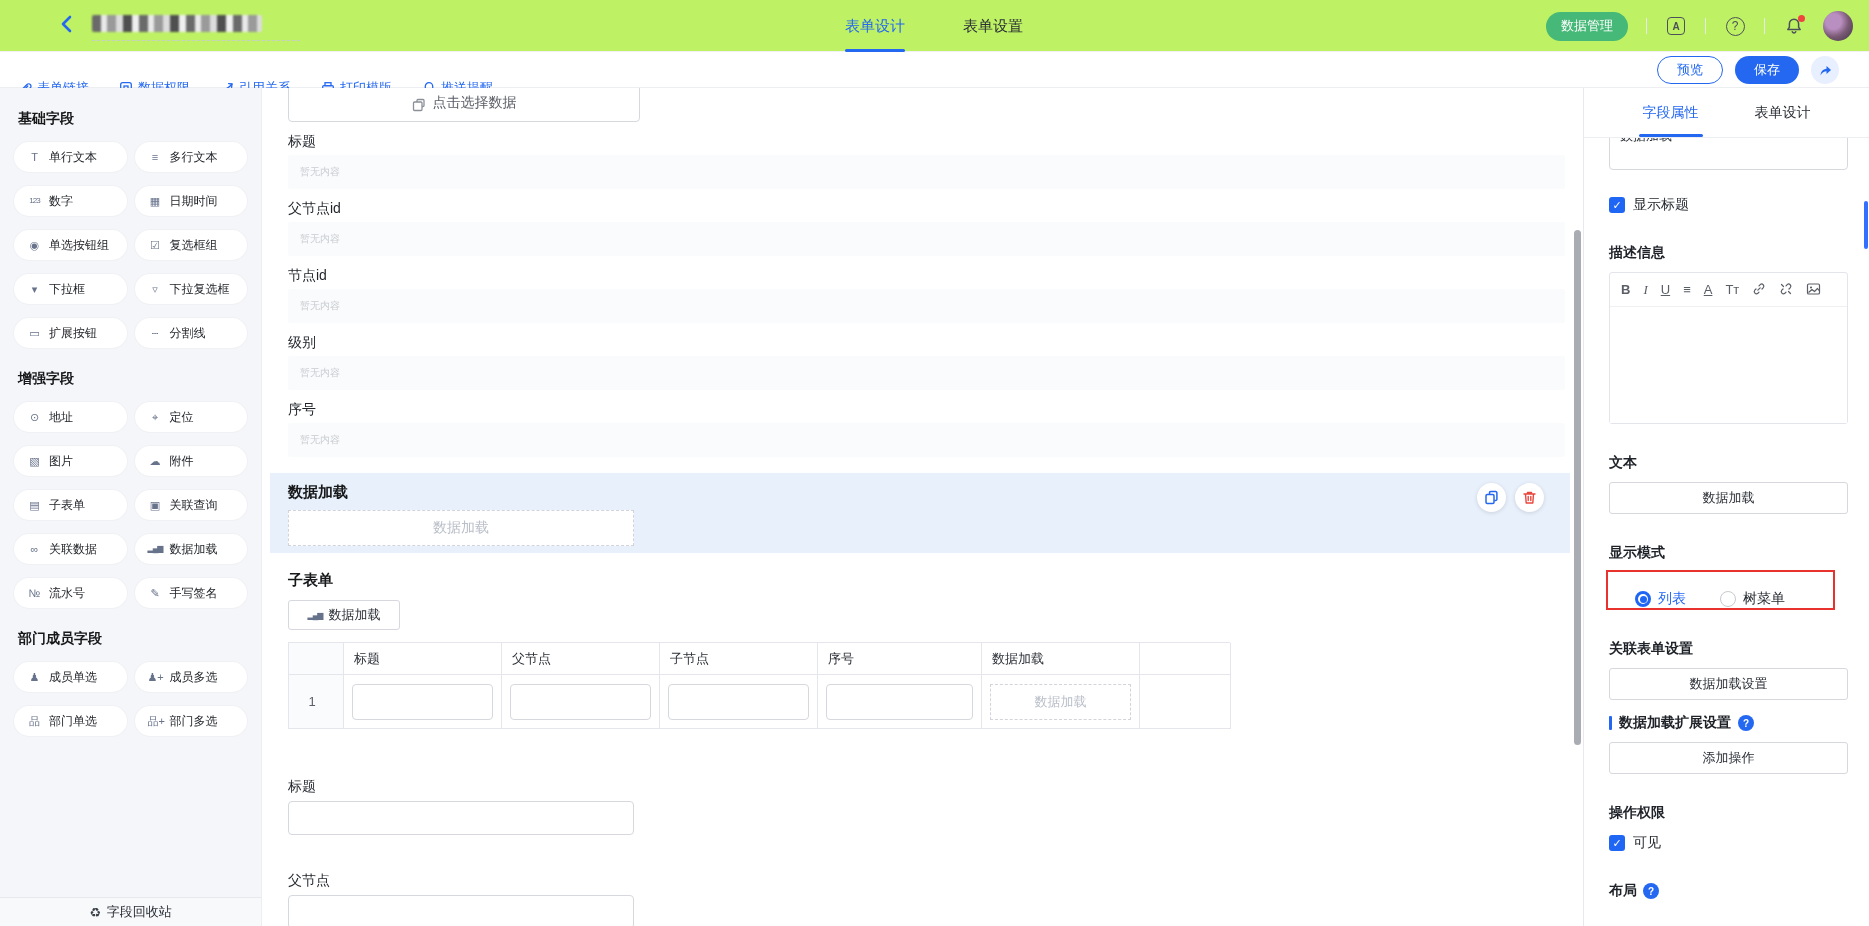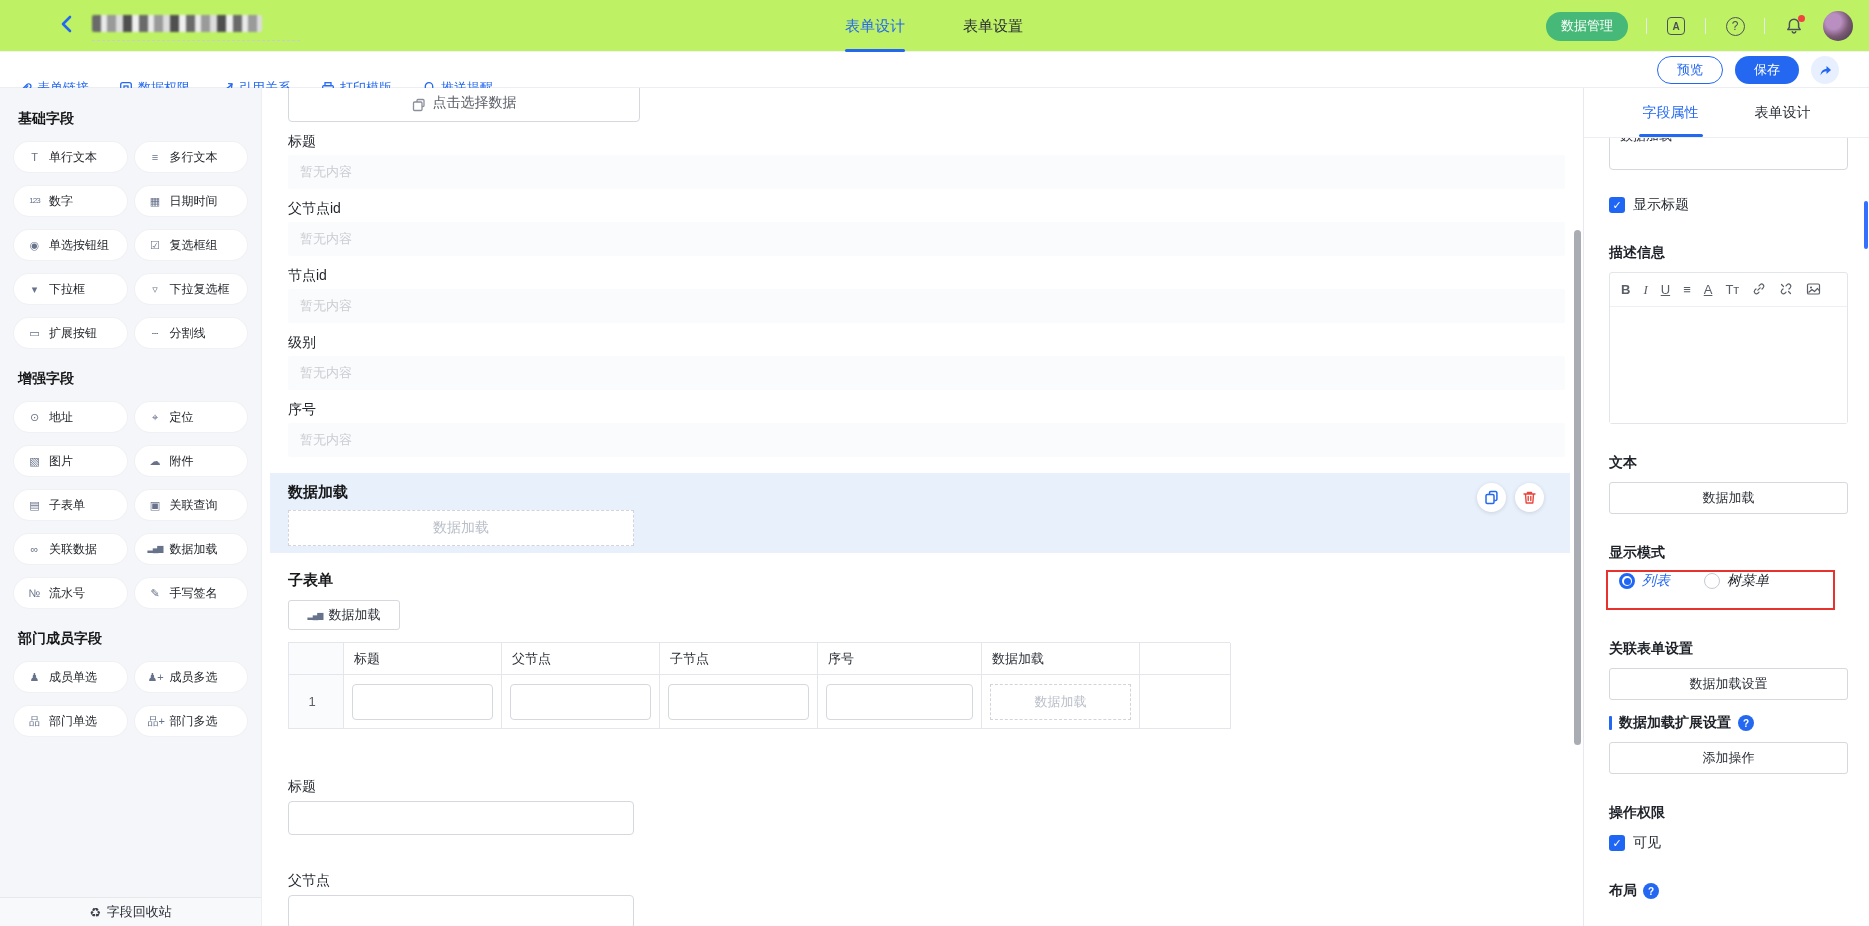--- a/index.html
+++ b/index.html
@@ -63,21 +63,21 @@
         font-size:13px; color:#2b2f36; cursor:pointer; }
   .recycle-ic { color:#3c4149; font-size:13px; }
 
   
   .canvas { position:absolute; left:262px; top:88px; bottom:0; width:1321px; background:#fff; overflow:hidden; }
   .c-btn-select { margin:-10px 0 0 26px; width:352px; height:44px; border:1px solid #d6d8dd; border-radius:4px;
         background:#fff; display:flex; align-items:flex-end; justify-content:center; padding-bottom:9px; gap:7px;
         font-size:14px; color:#5a5e66; cursor:pointer; }
   .c-label { margin:10px 0 0 26px; font-size:14px; color:#1f2329; height:18px; line-height:18px; }
   .c-rofield { margin:5px 18px 0 26px; height:34px; background:#fafbfc; border-radius:2px;
-        display:flex; align-items:center; padding-left:12px; font-size:13px; color:#c9ccd1; cursor:pointer; }
+        display:flex; align-items:center; padding-left:12px; font-size:10px; color:#c9ccd1; cursor:pointer; }
   .c-selected { margin:16px 13px 0 8px; height:80px; background:#e8f0fc; position:relative; padding:10px 0 0 18px; cursor:pointer; }
   .c-selected .ttl { font-size:15px; font-weight:bold; color:#17181a; }
   .dash-btn { margin-top:8px; width:346px; height:36px; background:#fff; border:1px dashed #d2d4d9;
         display:flex; align-items:center; justify-content:center; font-size:14px; color:#b9bec8; cursor:pointer; }
   .c-selected .ops { position:absolute; right:26px; top:10px; display:flex; gap:9px; }
   .op-circle { width:29px; height:29px; border-radius:50%; background:#fff; box-shadow:0 1px 4px rgba(0,0,0,.13);
         display:flex; align-items:center; justify-content:center; cursor:pointer; }
   .c-sub-label { margin:18px 0 0 26px; font-size:15px; font-weight:bold; color:#17181a; }
   .c-loadbtn { margin:10px 0 0 26px; width:112px; height:30px; border:1px solid #d6d8dd; border-radius:3px;
         background:#fff; display:flex; align-items:center; justify-content:center; gap:6px; font-size:13px;
@@ -112,22 +112,22 @@
   .p-label { margin-top:30px; font-size:14px; font-weight:bold; color:#1f2329; display:flex; align-items:center; gap:6px; }
   .editor { margin-top:10px; border:1px solid #e3e5ea; border-radius:3px; }
   .ed-toolbar { height:34px; display:flex; align-items:center; gap:13px; padding:0 11px; border-bottom:1px solid #eef0f3;
         color:#5a5e66; font-size:13px; }
   .ed-toolbar span { cursor:pointer; line-height:1; }
   .ed-b { font-weight:bold; } .ed-i { font-style:italic; font-family:"Liberation Serif",serif; }
   .ed-u, .ed-a { text-decoration:underline; }
   .ed-body { height:116px; background:#fff; cursor:text; }
   .p-btn { margin-top:10px; height:32px; border:1px solid #d6d8dd; border-radius:3px; background:#fff;
         display:flex; align-items:center; justify-content:center; font-size:13px; color:#2b2f36; cursor:pointer; }
-  .redbox { margin:8px 13px 0 -3px; height:40px; border:2px solid #e8322e; display:flex; align-items:flex-start;
-        padding-left:11px; gap:34px;font-style:italic; }
+  .redbox { margin:8px 13px 0 -3px; height:40px; border:2px solid #e8322e; display:flex; align-items:flex-end;
+        padding-left:27px; gap:34px; }
   .radio-row { display:flex; align-items:center; gap:7px; font-size:14px; cursor:pointer; }
   .radio { width:16px; height:16px; border-radius:50%; border:1px solid #c6cad1; background:#fff; flex:none; position:relative; }
   .radio.on { border:3px solid #2066f5; }
   .radio.on::after { content:""; position:absolute; inset:1.5px; border-radius:50%; background:#2066f5; }
   .radio-row.on-label { color:#2468f2; }
   .ext-title { margin-top:14px; display:flex; align-items:center; gap:7px; font-size:14px; font-weight:bold; color:#1f2329; }
   .blue-bar { width:3px; height:14px; background:#2468f2; border-radius:1px; }
   .q-blue { width:16px; height:16px; border-radius:50%; background:#2468f2; color:#fff; font-size:10px; font-weight:bold;
         display:flex; align-items:center; justify-content:center; cursor:pointer; }
   .p-scroll-thumb { position:absolute; right:1px; top:113px; width:4px; height:48px; border-radius:2px; background:#3370ff; cursor:pointer; }

